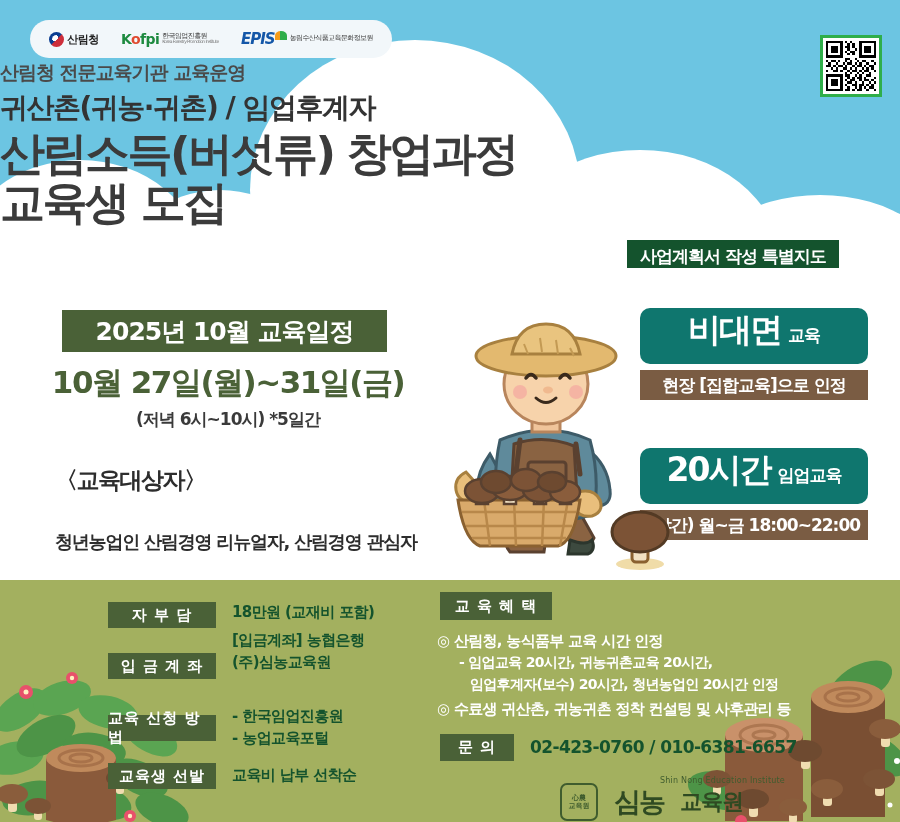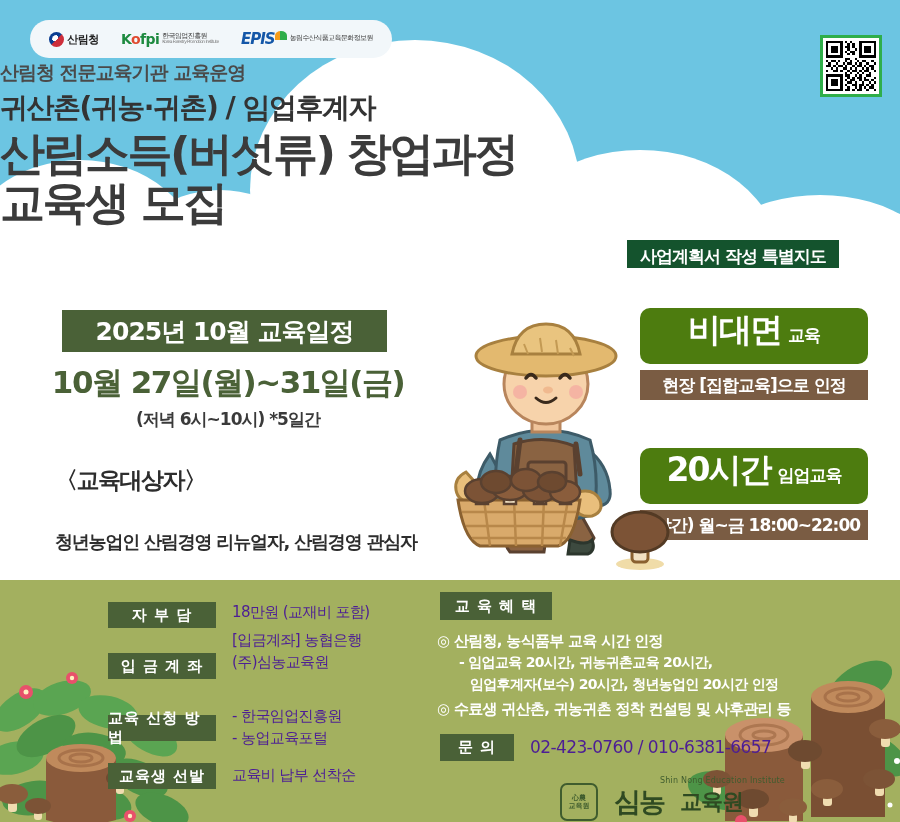--- a/index.html
+++ b/index.html
@@ -140,21 +140,21 @@
   }
   .target-l1, .target-l2 {
     position: absolute; left: 55px;
     font-size: 18px; font-weight: bold; color: #2d2d2d; letter-spacing: -1.2px;
   }
   .target-l1 { top: 203px; }
   .target-l2 { top: 230px; }
 
   
   .badge-blue {
-    position: absolute; background: #4d7c0f; color: #ffffff;
+    position: absolute; background: #0f766e; color: #ffffff;
     border-radius: 10px; display: flex; align-items: baseline;
     justify-content: center; gap: 7px; box-sizing: border-box;
   }
   .badge-blue .big { font-size: 33px; font-weight: bold; letter-spacing: -2px; }
   .badge-blue .small { font-size: 17px; font-weight: bold; letter-spacing: -1px; }
   .badge-brown {
     position: absolute; background: #7a5c43; color: #ffffff;
     display: flex; align-items: center; justify-content: center;
     font-size: 17px; font-weight: bold; letter-spacing: -1px; box-sizing: border-box;
   }
@@ -173,22 +173,22 @@
     background: #a3b05f; overflow: hidden;
   }
   .deco { position: absolute; }
   .tag {
     position: absolute; background: #4a6137; color: #ffffff;
     display: flex; align-items: center; justify-content: center;
     font-size: 15px; font-weight: bold; letter-spacing: 1px;
     box-sizing: border-box; z-index: 6;
   }
   .val {
-    position: absolute; color: #4c1d95; font-size: 15px;
-    font-weight: normal; letter-spacing: -.6px; line-height: 1.45; z-index: 6;
+    position: absolute; color: #14532d; font-size: 15px;
+    font-weight: bold; letter-spacing: -.6px; line-height: 1.45; z-index: 6;
   }
   .bullet { position: absolute; color: #ffffff; font-size: 15px; font-weight: bold; letter-spacing: -.7px; z-index: 6; }
 
   
   .footer-logo {
     position: absolute; left: 560px; top: 783px;
     display: flex; align-items: center; gap: 16px; z-index: 8;
   }
   .fl-mark {
     width: 34px; height: 34px; border: 2px solid #3f5c2e;

